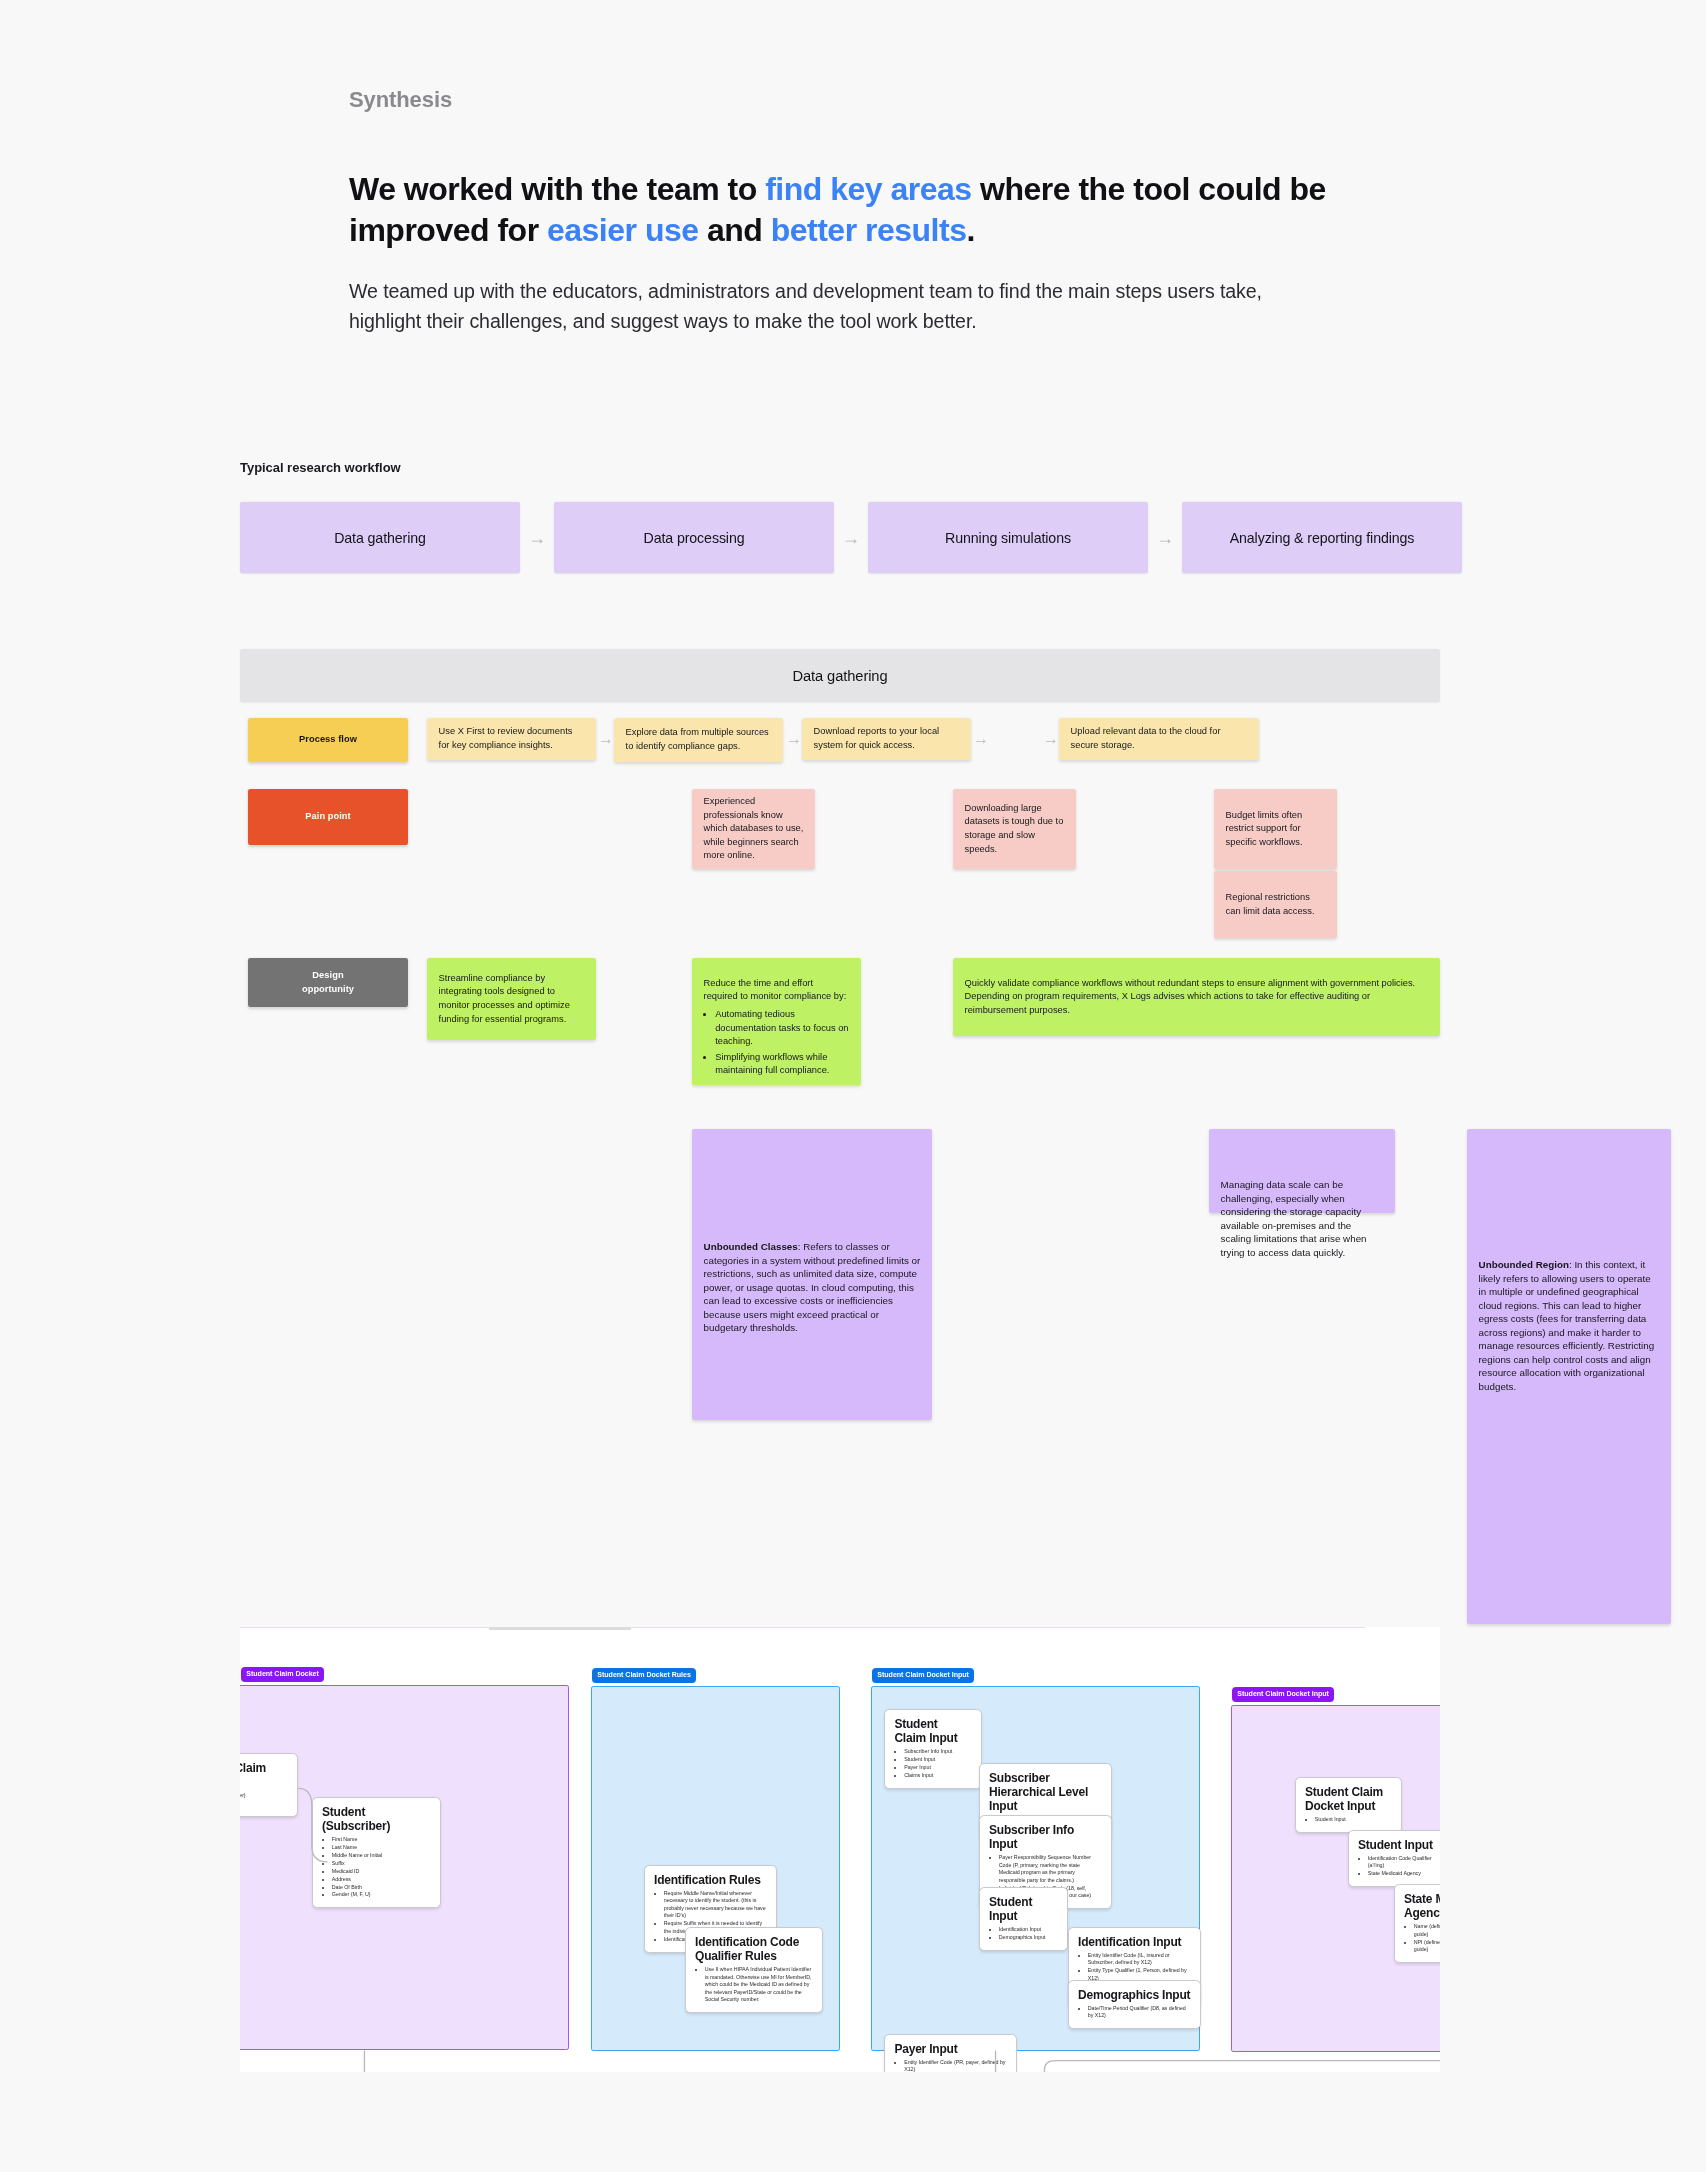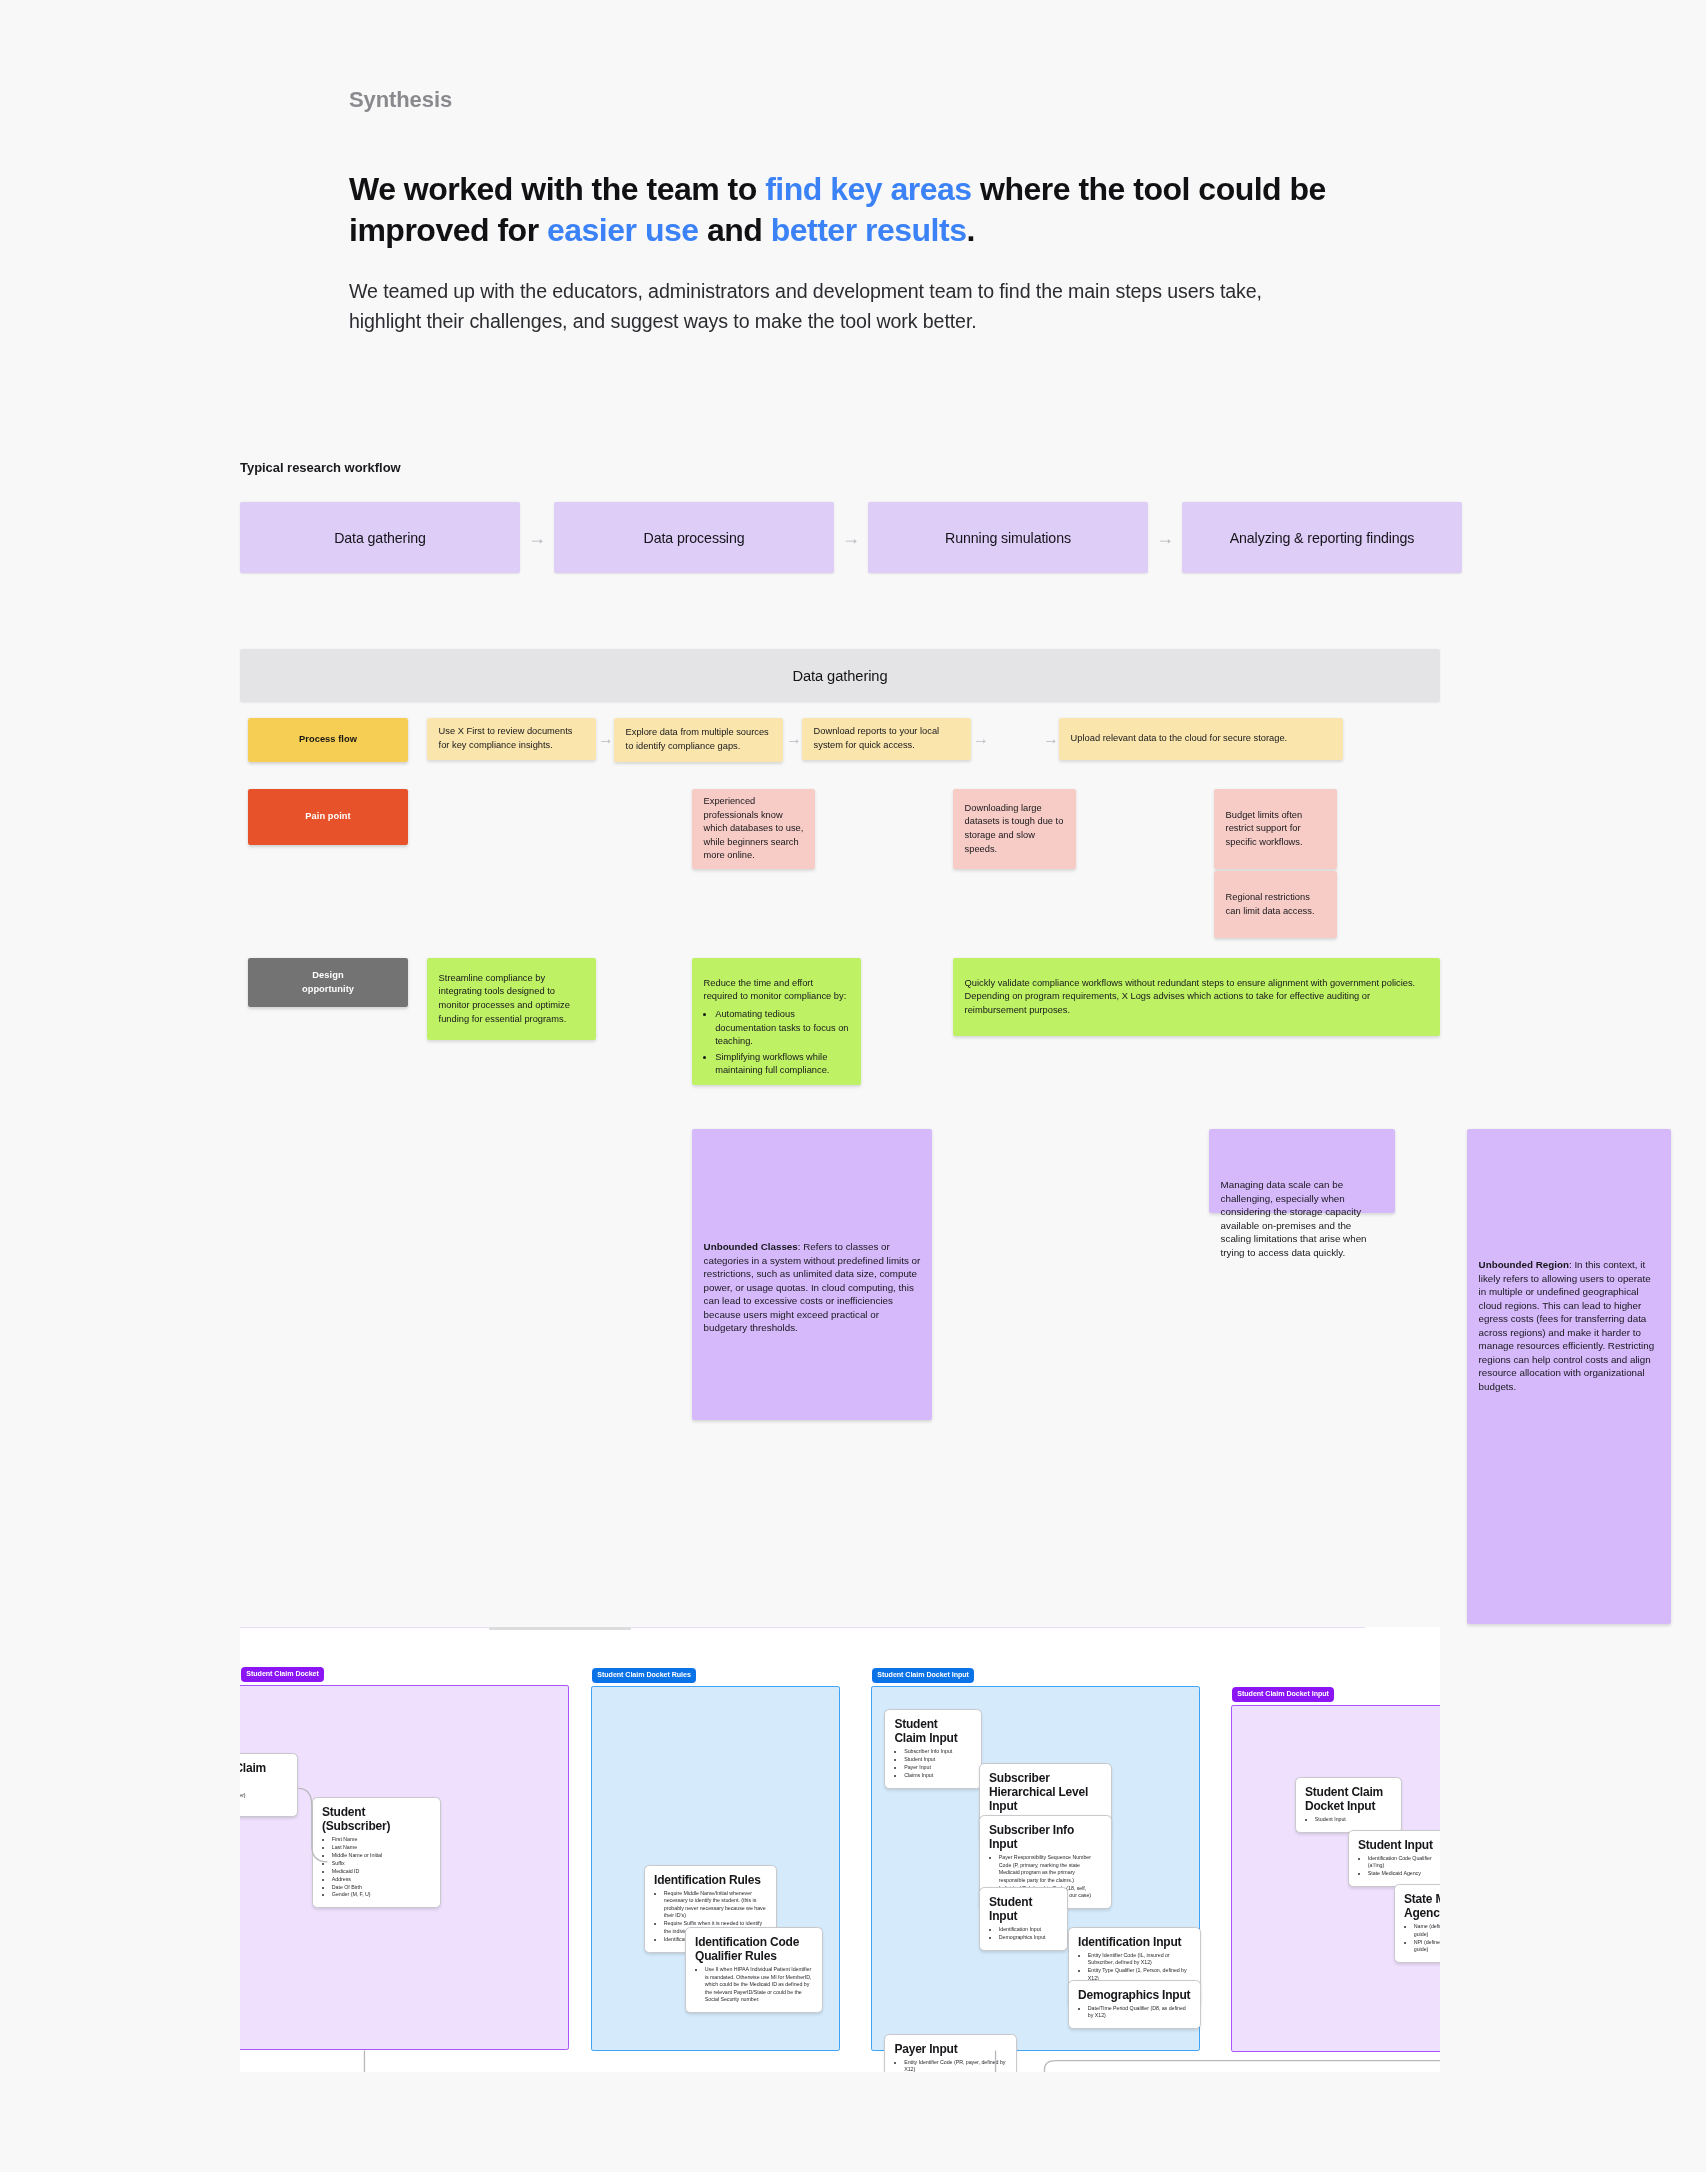--- a/index.html
+++ b/index.html
@@ -165,21 +165,21 @@
 <div class="matrix">
 
   <div class="tag tag-process" style="left:0">Process flow</div>
   <div class="tag tag-pain" style="left:0">Pain point</div>
   <div class="tag tag-design" style="left:0;white-space:pre-line">Design
 opportunity</div>
 
   <div class="card c-yellow" style="left:187px;top:0px;width:169px;height:42px">Use X First to review documents for key compliance insights.</div>
   <div class="card c-yellow" style="left:374px;top:0px;width:169px;height:44px">Explore data from multiple sources to identify compliance gaps.</div>
   <div class="card c-yellow" style="left:562px;top:0px;width:169px;height:42px">Download reports to your local system for quick access.</div>
-  <div class="card c-yellow" style="left:819px;top:0px;width:284px;height:42px">Upload relevant data to the cloud for secure storage.</div>
+  <div class="card c-yellow" style="left:819px;top:0px;width:200px;height:42px">Upload relevant data to the cloud for secure storage.</div>
 
   <div class="m-arrow" style="left:358px;top:21.3px">→</div>
   <div class="m-arrow" style="left:546px;top:21.3px">→</div>
   <div class="m-arrow" style="left:733px;top:21.3px">→</div>
   <div class="m-arrow" style="left:803px;top:21.3px">→</div>
 
   <div class="card c-pink" style="left:452px;top:71px;width:123px;height:80px">Experienced professionals know which databases to use, while beginners search more online.</div>
   <div class="card c-pink" style="left:713px;top:71px;width:123px;height:80px">Downloading large datasets is tough due to storage and slow speeds.</div>
   <div class="card c-pink" style="left:974px;top:71px;width:123px;height:80px">Budget limits often restrict support for specific workflows.</div>
   <div class="card c-pink" style="left:974px;top:153px;width:123px;height:67px">Regional restrictions can limit data access.</div>

